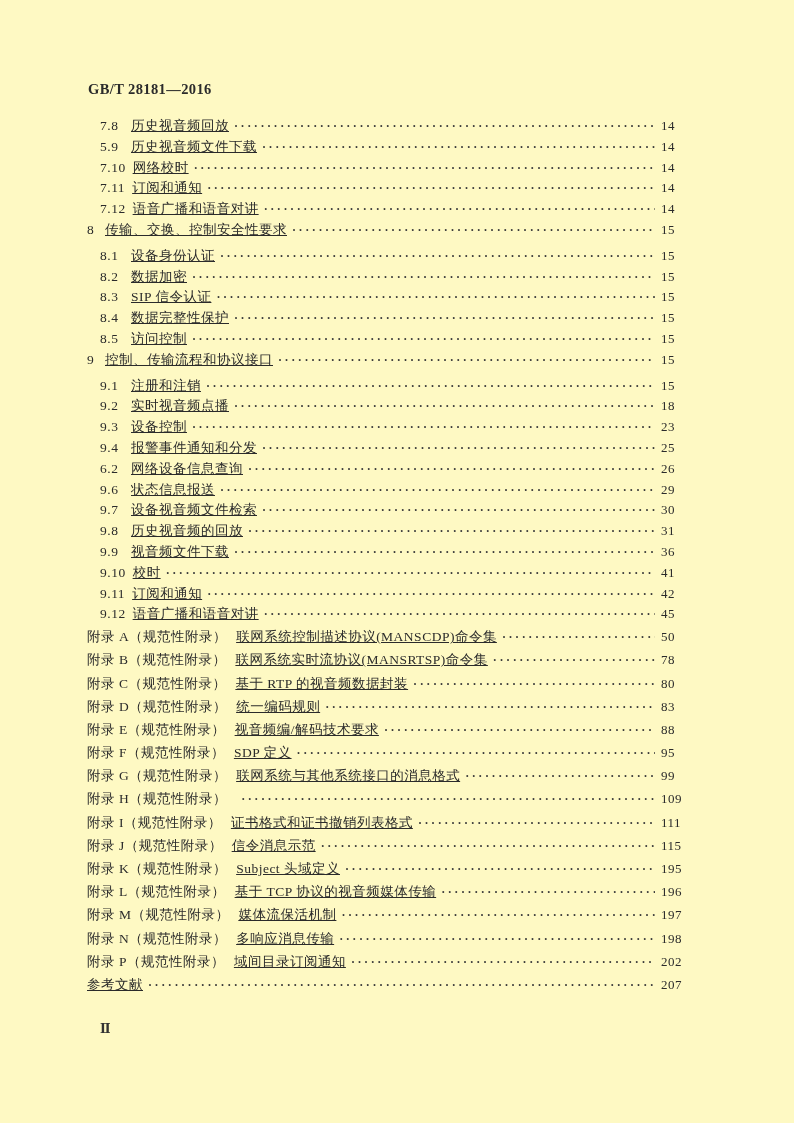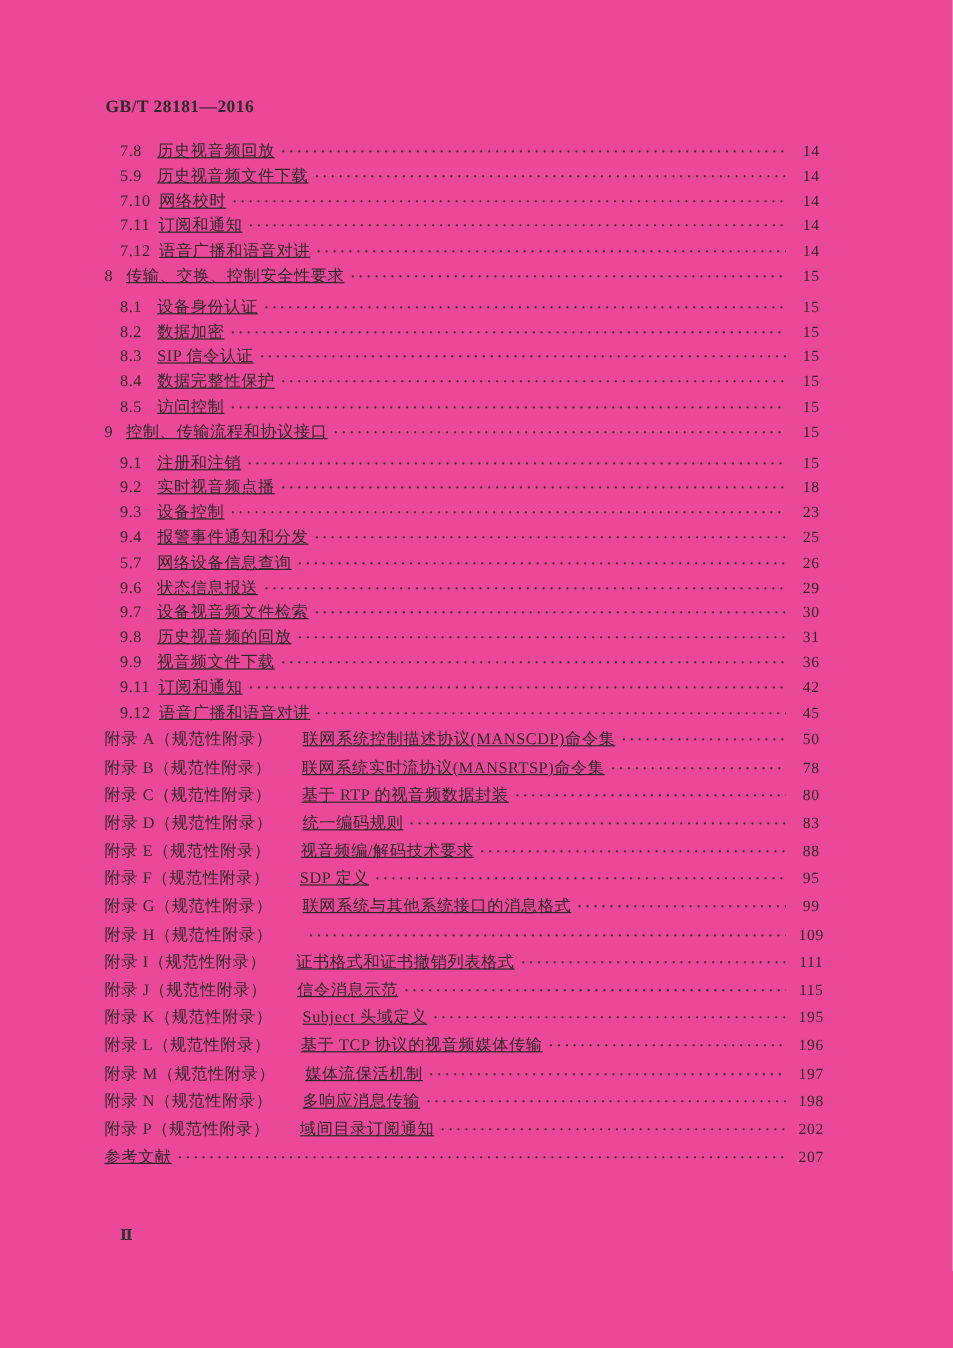--- a/index.html
+++ b/index.html
@@ -4,21 +4,21 @@
 <style>
   html, body {
     margin: 0;
     padding: 0;
     background: #e9e9e9;
   }
   .page {
     position: relative;
     width: 794px;
     height: 1123px;
-    background: #ec4899;
+    background: #fef9c3;
     overflow: hidden;
     font-family: "Liberation Serif", "DejaVu Serif", serif;
     color: #2b2b2b;
   }
   .doc-header {
     position: absolute;
     left: 88px;
     top: 81px;
     font-size: 14.5px;
     font-weight: bold;
@@ -42,40 +42,40 @@
   }
   .type-appendix, .type-ref {
     height: 23.2px;
     line-height: 23.2px;
   }
   .type-section { margin-bottom: 5px; }
   .type-sub { padding-left: 13px; }
   .num { white-space: nowrap; flex: none; }
   .type-sub .num      { min-width: 24px; margin-right: 7px; }
   .type-section .num  { min-width: 10px; margin-right: 8px; }
-  .type-appendix .num { margin-right: 25px; }
+  .type-appendix .num { margin-right: 9px; }
   .title { flex: none; white-space: nowrap; text-decoration: underline; }
   .dots {
     flex: 1 1 auto;
     overflow: hidden;
     white-space: nowrap;
     margin: 0 6px 0 5px;
     min-width: 10px;
   }
   .dots::after {
     content: "····································································································································································································";
     font-size: 12px;
     font-weight: bold;
     letter-spacing: 2.6px;
     color: #3a3a3a;
   }
   .pagenum {
     flex: none;
     min-width: 30px;
-    text-align: center;
+    text-align: left;
     font-size: 13px;
     letter-spacing: 0.5px;
   }
   .doc-footer {
     position: absolute;
     left: 100px;
     top: 1021px;
     font-size: 12.5px;
     font-weight: bold;
     color: #333333;
@@ -179,21 +179,21 @@
     <span class="dots"></span>
     <span class="pagenum">23</span>
   </div>
       <div class="toc-entry type-sub">
     <span class="num">9.4</span>
     <span class="title">报警事件通知和分发</span>
     <span class="dots"></span>
     <span class="pagenum">25</span>
   </div>
       <div class="toc-entry type-sub">
-    <span class="num">5.7</span>
+    <span class="num">6.2</span>
     <span class="title">网络设备信息查询</span>
     <span class="dots"></span>
     <span class="pagenum">26</span>
   </div>
       <div class="toc-entry type-sub">
     <span class="num">9.6</span>
     <span class="title">状态信息报送</span>
     <span class="dots"></span>
     <span class="pagenum">29</span>
   </div>
@@ -209,20 +209,26 @@
     <span class="dots"></span>
     <span class="pagenum">31</span>
   </div>
       <div class="toc-entry type-sub">
     <span class="num">9.9</span>
     <span class="title">视音频文件下载</span>
     <span class="dots"></span>
     <span class="pagenum">36</span>
   </div>
       <div class="toc-entry type-sub">
+    <span class="num">9.10</span>
+    <span class="title">校时</span>
+    <span class="dots"></span>
+    <span class="pagenum">41</span>
+  </div>
+      <div class="toc-entry type-sub">
     <span class="num">9.11</span>
     <span class="title">订阅和通知</span>
     <span class="dots"></span>
     <span class="pagenum">42</span>
   </div>
       <div class="toc-entry type-sub">
     <span class="num">9.12</span>
     <span class="title">语音广播和语音对讲</span>
     <span class="dots"></span>
     <span class="pagenum">45</span>

